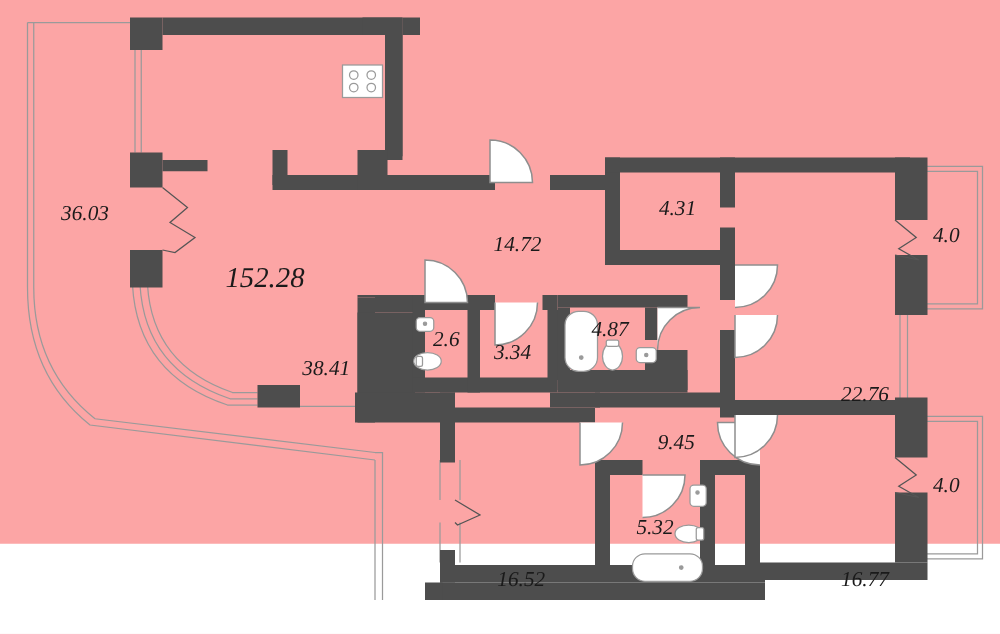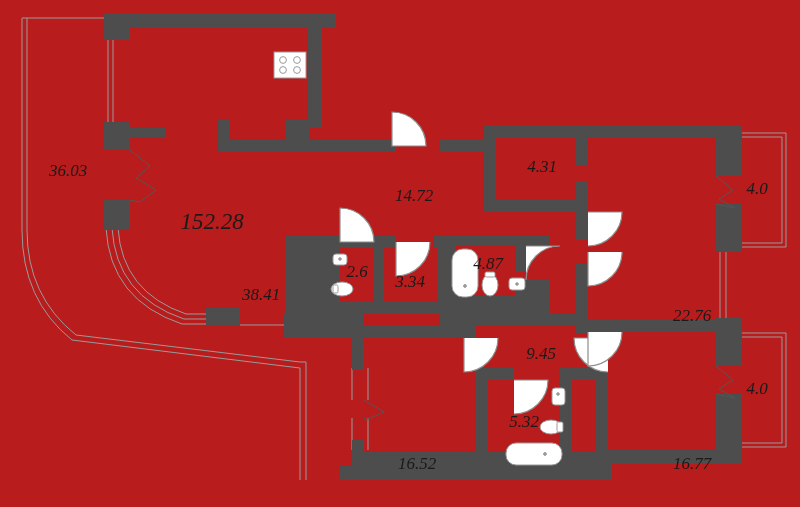--- a/index.html
+++ b/index.html
@@ -1,18 +1,18 @@
 <!DOCTYPE html>
 <html><head>
 <meta charset="utf-8">
 <style>
   html,body{margin:0;padding:0;background:#ffffff;}
   body{width:800px;height:507px;overflow:hidden;
        font-family:"Liberation Sans",sans-serif;}
-  #plan-root{position:relative;width:800px;height:507px;background:#b91c1c;}
+  #plan-root{position:relative;width:800px;height:435px;background:#fca5a5;}
   svg{display:block;}
   .area-label{font-family:"Liberation Serif",serif;font-style:italic;
               font-size:17px;fill:#1a1a1a;text-anchor:middle;dominant-baseline:middle;}
   .area-label.big{font-size:23px;}
 </style>
 </head>
 <body>
 
 <div id="plan-root">
   <svg id="plan-svg" width="800" height="507" viewBox="0 0 800 507">

